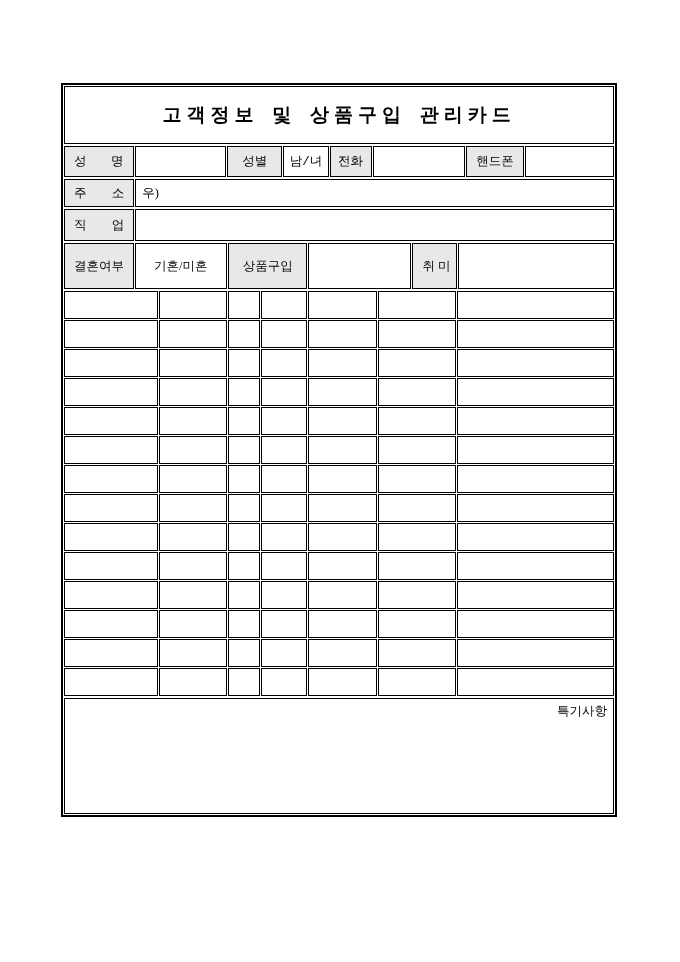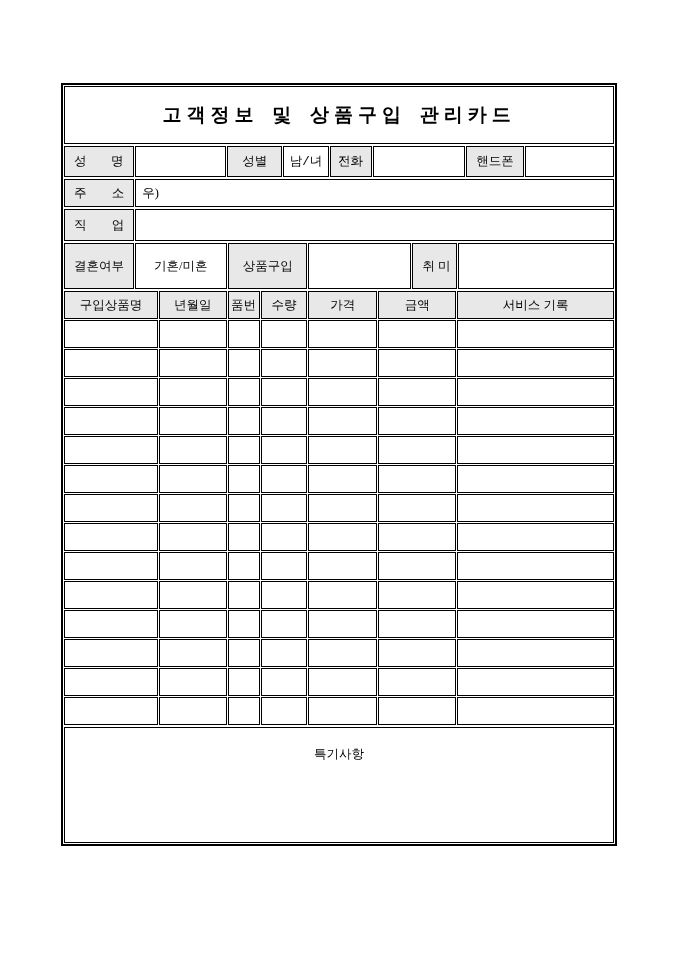--- a/index.html
+++ b/index.html
@@ -60,23 +60,23 @@
   }
   .h-r1 td { height: 31px; font-family: Liberation Mono, monospace; }
   .h-r2 td { height: 28px; }
   .h-r3 td { height: 32px; margin-top: 8px; }
   .h-r4 td { height: 46px; }
   .phead th { height: 28px; background: #e8e8e8; }
   .prow td { height: 28px; }
   .left { text-align: left; padding-left: 6px; }
   .notes-cell {
     height: 116px;
-    text-align: center;
+    text-align: right;
     vertical-align: top;
-    padding: 18px 6px;
+    padding: 4px 6px;
   }
 </style>
 </head>
 <body>
 
 <div class="page">
   <div class="form">
 
     <table>
       <tbody>
@@ -162,29 +162,20 @@
       <colgroup>
         <col style="width:17.3%">
           <col style="width:12.4%">
           <col style="width:5.9%">
         <col style="width:8.6%">
           <col style="width:12.6%">
           <col style="width:14.4%">
         <col style="width:28.8%">
       </colgroup>
       <tbody>
-          <tr class="phead">
-        <th>구입상품명</th>
-        <th>년월일</th>
-        <th>품번</th>
-        <th>수량</th>
-        <th>가격</th>
-        <th>금액</th>
-        <th>서비스 기록</th>
-      </tr>
       <tr class="prow">
         <td></td>
         <td></td>
         <td></td>
         <td></td>
         <td></td>
         <td></td>
         <td></td>
       </tr>
     <tr class="prow">

